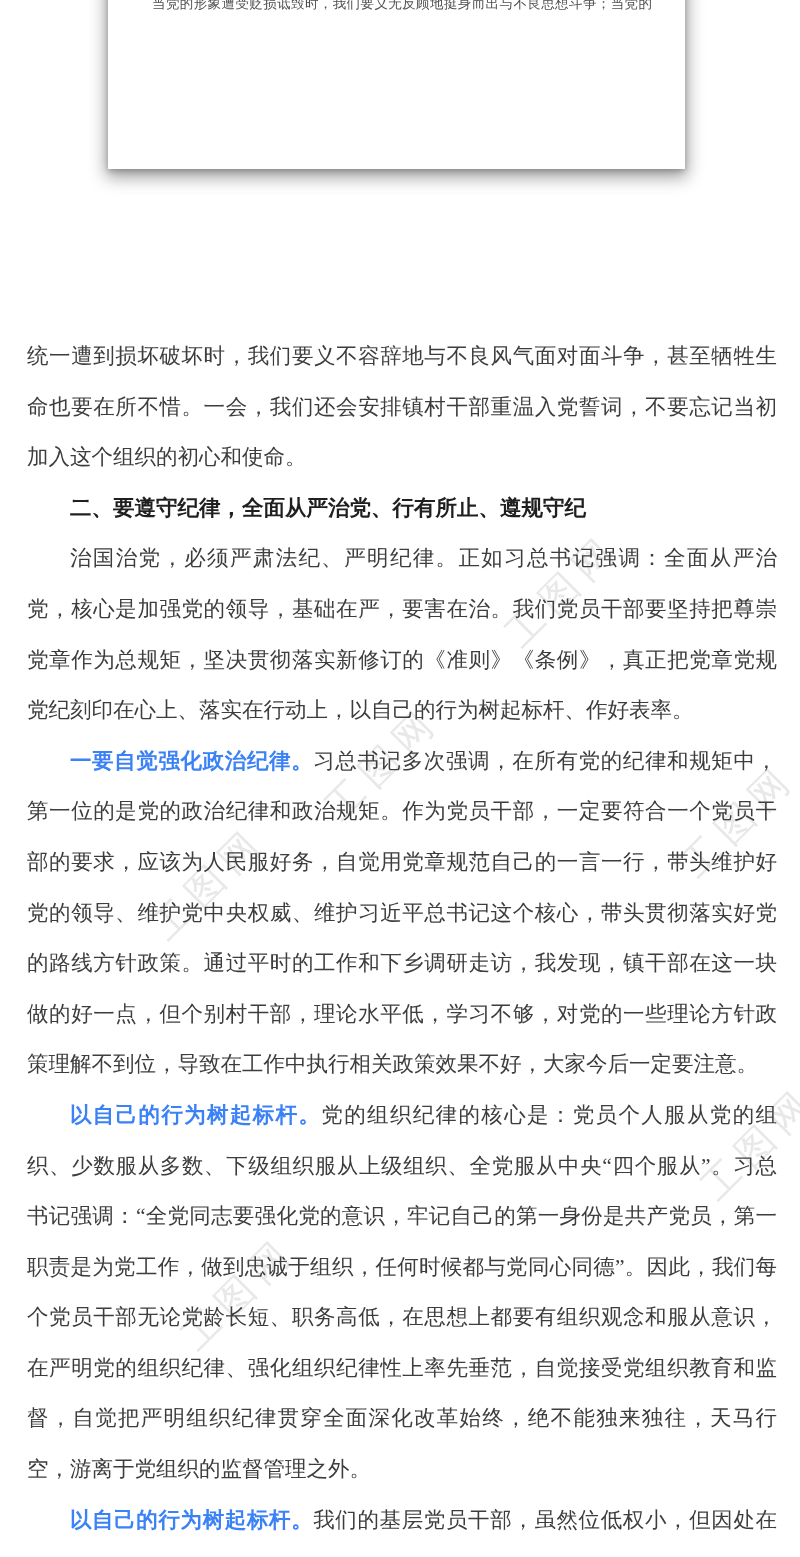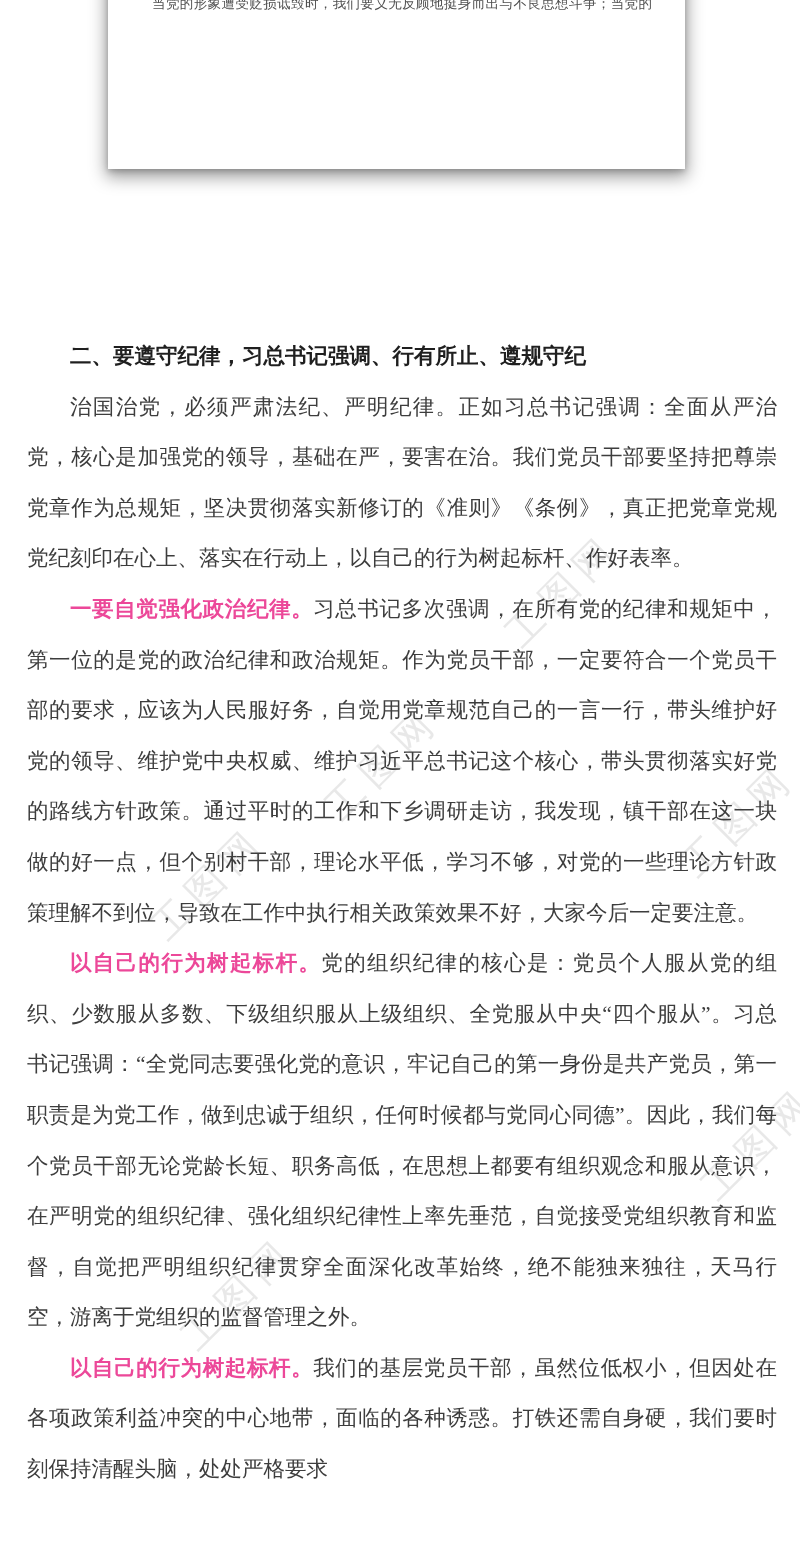--- a/index.html
+++ b/index.html
@@ -64,21 +64,21 @@
     padding: 0 23px 0 27px;
     box-sizing: border-box;
     font-size: 21.5px;
     line-height: 50.6px;
     color: #3d3d3d;
     text-align: justify;
   }
   .doc-body p.para { margin: 0; }
   .doc-body p.indent { text-indent: 43px; }
   .doc-body p.bold { font-weight: 700; color: #1f1f1f; }
-  .doc-body .lead { font-weight: 700; color: #ec4899; }
+  .doc-body .lead { font-weight: 700; color: #3b82f6; }
 
   
   .footer-note {
     position: absolute;
     top: 1448px;
     left: 0;
     width: 800px;
     text-align: center;
     font-size: 38px;
     line-height: 46px;
@@ -100,21 +100,22 @@
     <span class="watermark">工图网</span>
     <span class="watermark">工图网</span>
     <span class="watermark">工图网</span>
   </div>
 
   <div class="page-card">
     <div class="page-last-line">当党的形象遭受贬损诋毁时，我们要义无反顾地挺身而出与不良思想斗争；当党的事业和团结</div>
   </div>
 
   <div class="doc-body">
-      <p class="para indent bold">二、要遵守纪律，习总书记强调、行有所止、遵规守纪</p>
+      <p class="para">统一遭到损坏破坏时，我们要义不容辞地与不良风气面对面斗争，甚至牺牲生命也要在所不惜。一会，我们还会安排镇村干部重温入党誓词，不要忘记当初加入这个组织的初心和使命。</p>
+      <p class="para indent bold">二、要遵守纪律，全面从严治党、行有所止、遵规守纪</p>
       <p class="para indent">治国治党，必须严肃法纪、严明纪律。正如习总书记强调：全面从严治党，核心是加强党的领导，基础在严，要害在治。我们党员干部要坚持把尊崇党章作为总规矩，坚决贯彻落实新修订的《准则》《条例》，真正把党章党规党纪刻印在心上、落实在行动上，以自己的行为树起标杆、作好表率。</p>
       <p class="para indent"><span class="lead">一要自觉强化政治纪律。</span>习总书记多次强调，在所有党的纪律和规矩中，第一位的是党的政治纪律和政治规矩。作为党员干部，一定要符合一个党员干部的要求，应该为人民服好务，自觉用党章规范自己的一言一行，带头维护好党的领导、维护党中央权威、维护习近平总书记这个核心，带头贯彻落实好党的路线方针政策。通过平时的工作和下乡调研走访，我发现，镇干部在这一块做的好一点，但个别村干部，理论水平低，学习不够，对党的一些理论方针政策理解不到位，导致在工作中执行相关政策效果不好，大家今后一定要注意。</p>
       <p class="para indent"><span class="lead">以自己的行为树起标杆。</span>党的组织纪律的核心是：党员个人服从党的组织、少数服从多数、下级组织服从上级组织、全党服从中央“四个服从”。习总书记强调：“全党同志要强化党的意识，牢记自己的第一身份是共产党员，第一职责是为党工作，做到忠诚于组织，任何时候都与党同心同德”。因此，我们每个党员干部无论党龄长短、职务高低，在思想上都要有组织观念和服从意识，在严明党的组织纪律、强化组织纪律性上率先垂范，自觉接受党组织教育和监督，自觉把严明组织纪律贯穿全面深化改革始终，绝不能独来独往，天马行空，游离于党组织的监督管理之外。</p>
       <p class="para indent"><span class="lead">以自己的行为树起标杆。</span>我们的基层党员干部，虽然位低权小，但因处在各项政策利益冲突的中心地带，面临的各种诱惑。打铁还需自身硬，我们要时刻保持清醒头脑，处处严格要求</p>
     </div>
 
 
 </div>
 
 </body></html>

